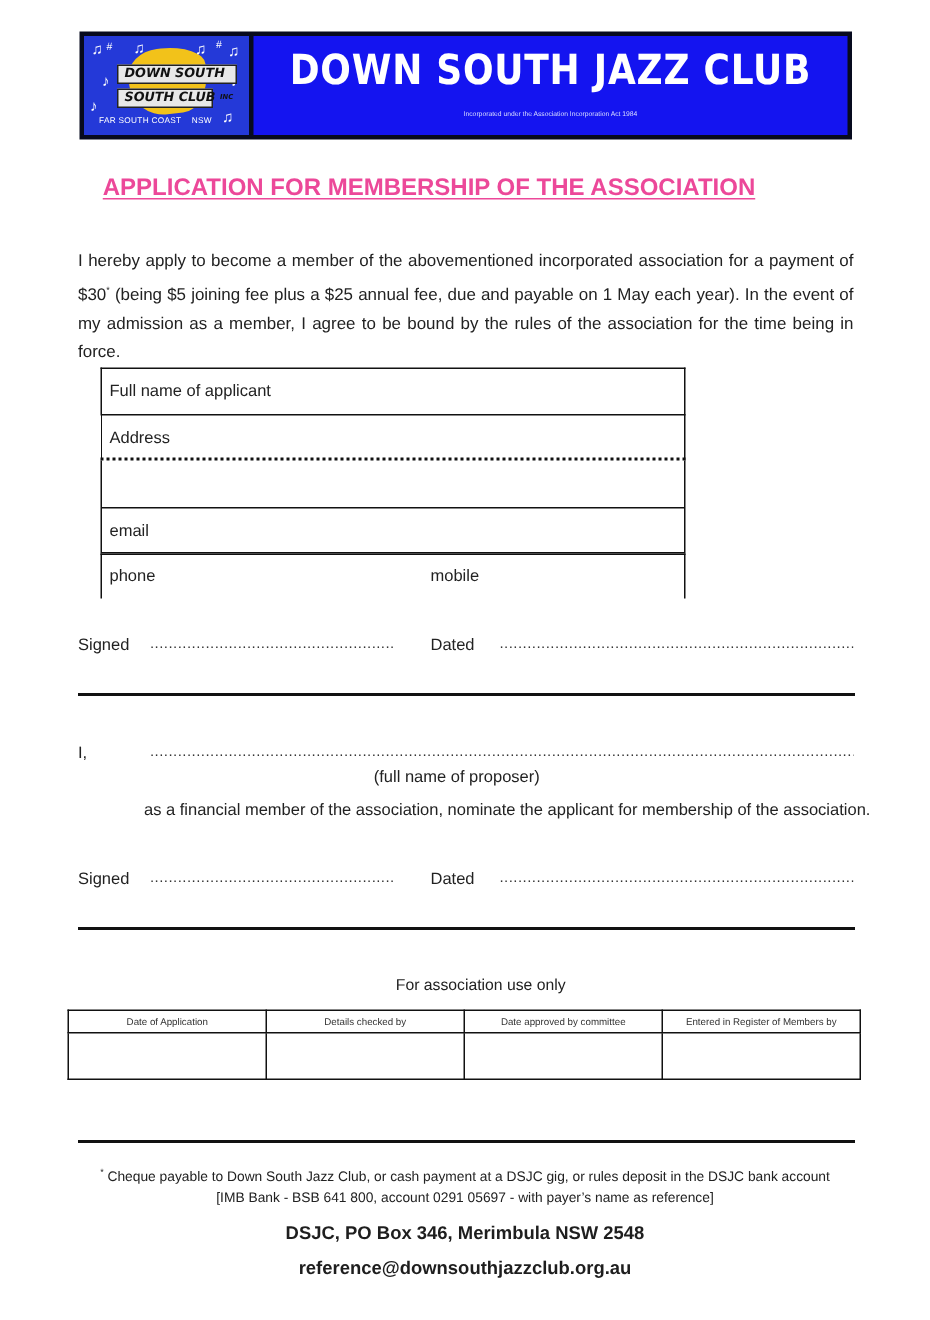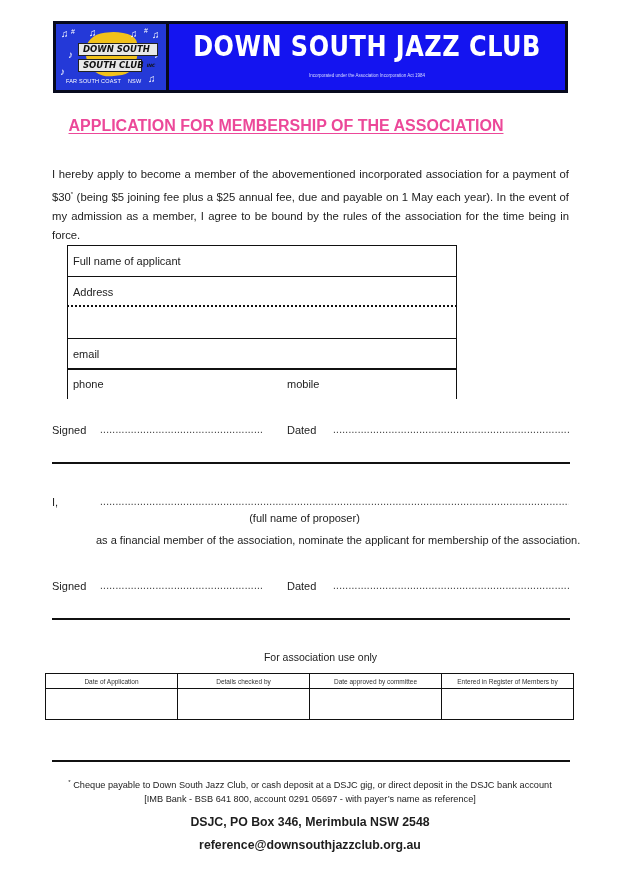--- a/index.html
+++ b/index.html
@@ -137,18 +137,18 @@
     <td></td>
     <td></td>
   </tr>
 </tbody>
   </table>
 
 <div class="abs hr" style="top:760px;"></div>
 
 <div class="abs footnote">
   <sup>*</sup>
-  <span>Cheque payable to Down South Jazz Club, or cash deposit at a DSJC gig, or direct deposit in the DSJC bank account</span><br>
+  <span>Cheque payable to Down South Jazz Club, or cash payment at a DSJC gig, or rules deposit in the DSJC bank account</span><br>
   <span>[IMB Bank - BSB 641 800, account 0291 05697 - with payer’s name as reference]</span>
 </div>
 
 <div class="abs contact" style="top:815px;">DSJC, PO Box 346, Merimbula NSW 2548</div>
 <div class="abs contact" style="top:838px;">reference@downsouthjazzclub.org.au</div>
 
 </body></html>

